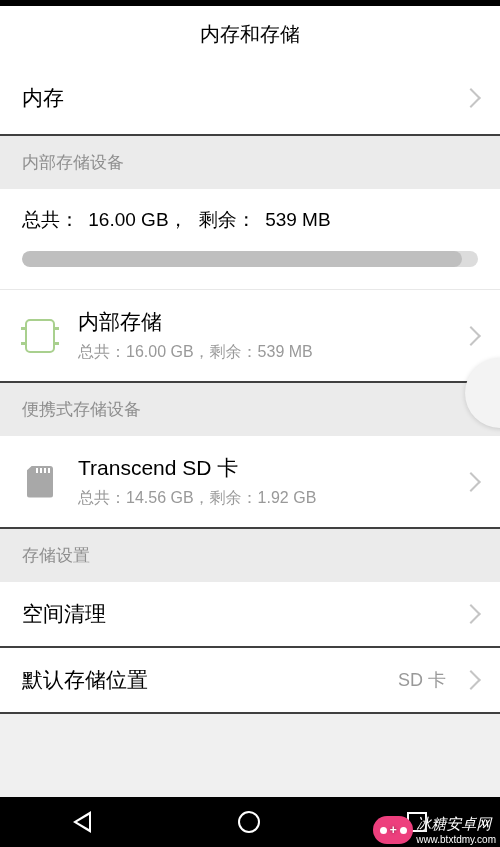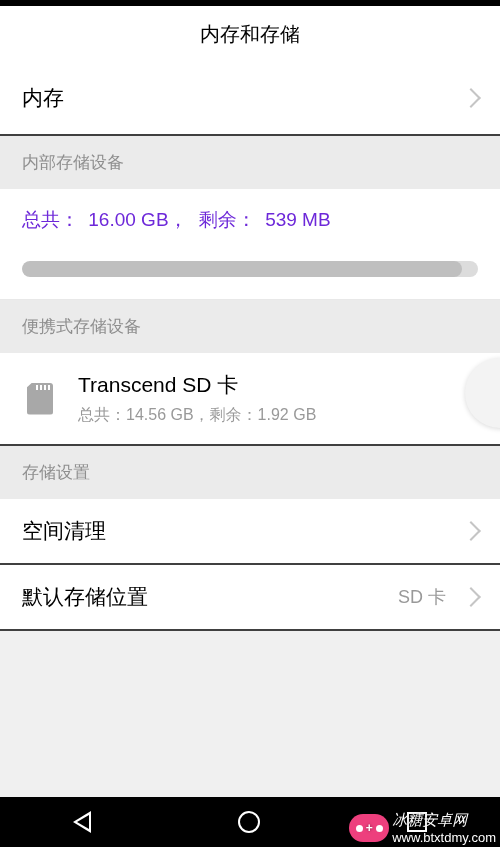--- a/index.html
+++ b/index.html
@@ -36,21 +36,21 @@
       border-top: 2px solid #c5c5c5;
       border-right: 2px solid #c5c5c5;
       transform: rotate(45deg);
       margin-left: 10px;
     }
     .summary {
       background: #fff;
       padding: 18px 22px 22px;
       border-bottom: 1px solid #e8e8e8;
     }
-    .summary-text { font-size: 19px; color: #6d28d9; margin-bottom: 28px; }
+    .summary-text { font-size: 19px; color: #000000; margin-bottom: 18px; }
     .summary-text .lbl { font-weight: 400; }
     .summary-text .val { font-weight: 400; margin-left: 4px; margin-right: 6px; }
     .progress {
       width: 100%; height: 16px; border-radius: 10px;
       background: #dcdcdc; position: relative; overflow: hidden;
     }
     .progress-fill {
       position: absolute; left: 0; top: 0; bottom: 0;
       background: #bfbfbf; border-radius: 10px;
       width: 96.6%;
@@ -158,20 +158,30 @@
       <span class="lbl">总共：</span>
       <span class="val">16.00 GB，</span>
       <span class="lbl">剩余：</span>
       <span class="val">539 MB</span>
     </div>
     <div class="progress">
       <div class="progress-fill"></div>
     </div>
   </div>
 
+  <div class="row">
+    <div class="row-icon">
+        <div class="icon-chip"></div>
+      </div>
+    <div class="row-main">
+      <div class="row-title">内部存储</div>
+      <div class="row-sub">总共：16.00 GB，剩余：539 MB</div>
+    </div>
+    <div class="chevron"></div>
+  </div>
 
   <div class="section-header">便携式存储设备</div>
 
   <div class="row">
     <div class="row-icon">
         <div class="icon-sd"></div>
       </div>
     <div class="row-main">
       <div class="row-title">Transcend SD 卡</div>
       <div class="row-sub">总共：14.56 GB，剩余：1.92 GB</div>
@@ -208,15 +218,15 @@
 </div>
 
 <div class="watermark">
   <div class="wm-badge">
     <span class="wm-dot"></span>
       <span class="wm-plus">+</span>
       <span class="wm-dot"></span>
   </div>
   <div>
     <div>冰糖安卓网</div>
-    <div style="font-size:13px;font-style:normal;">www.btxtdmy.com</div>
+    <div style="font-size:10px;font-style:normal;">www.btxtdmy.com</div>
   </div>
 </div>
 
 </body></html>

